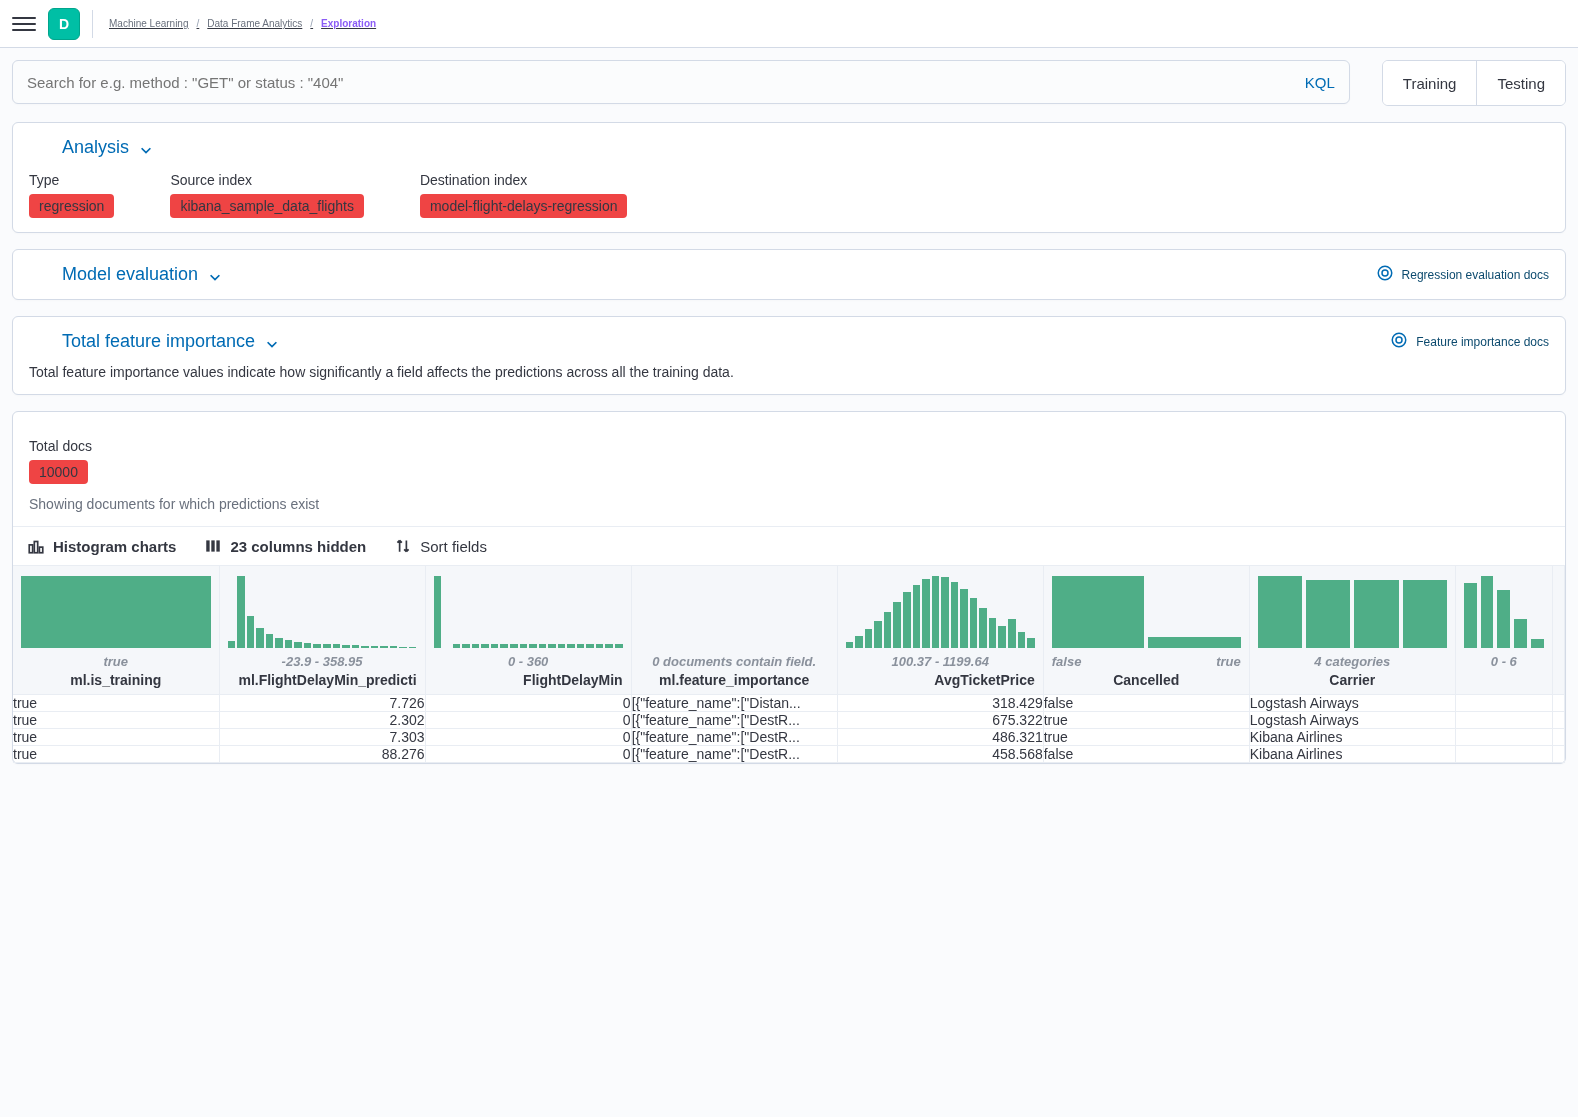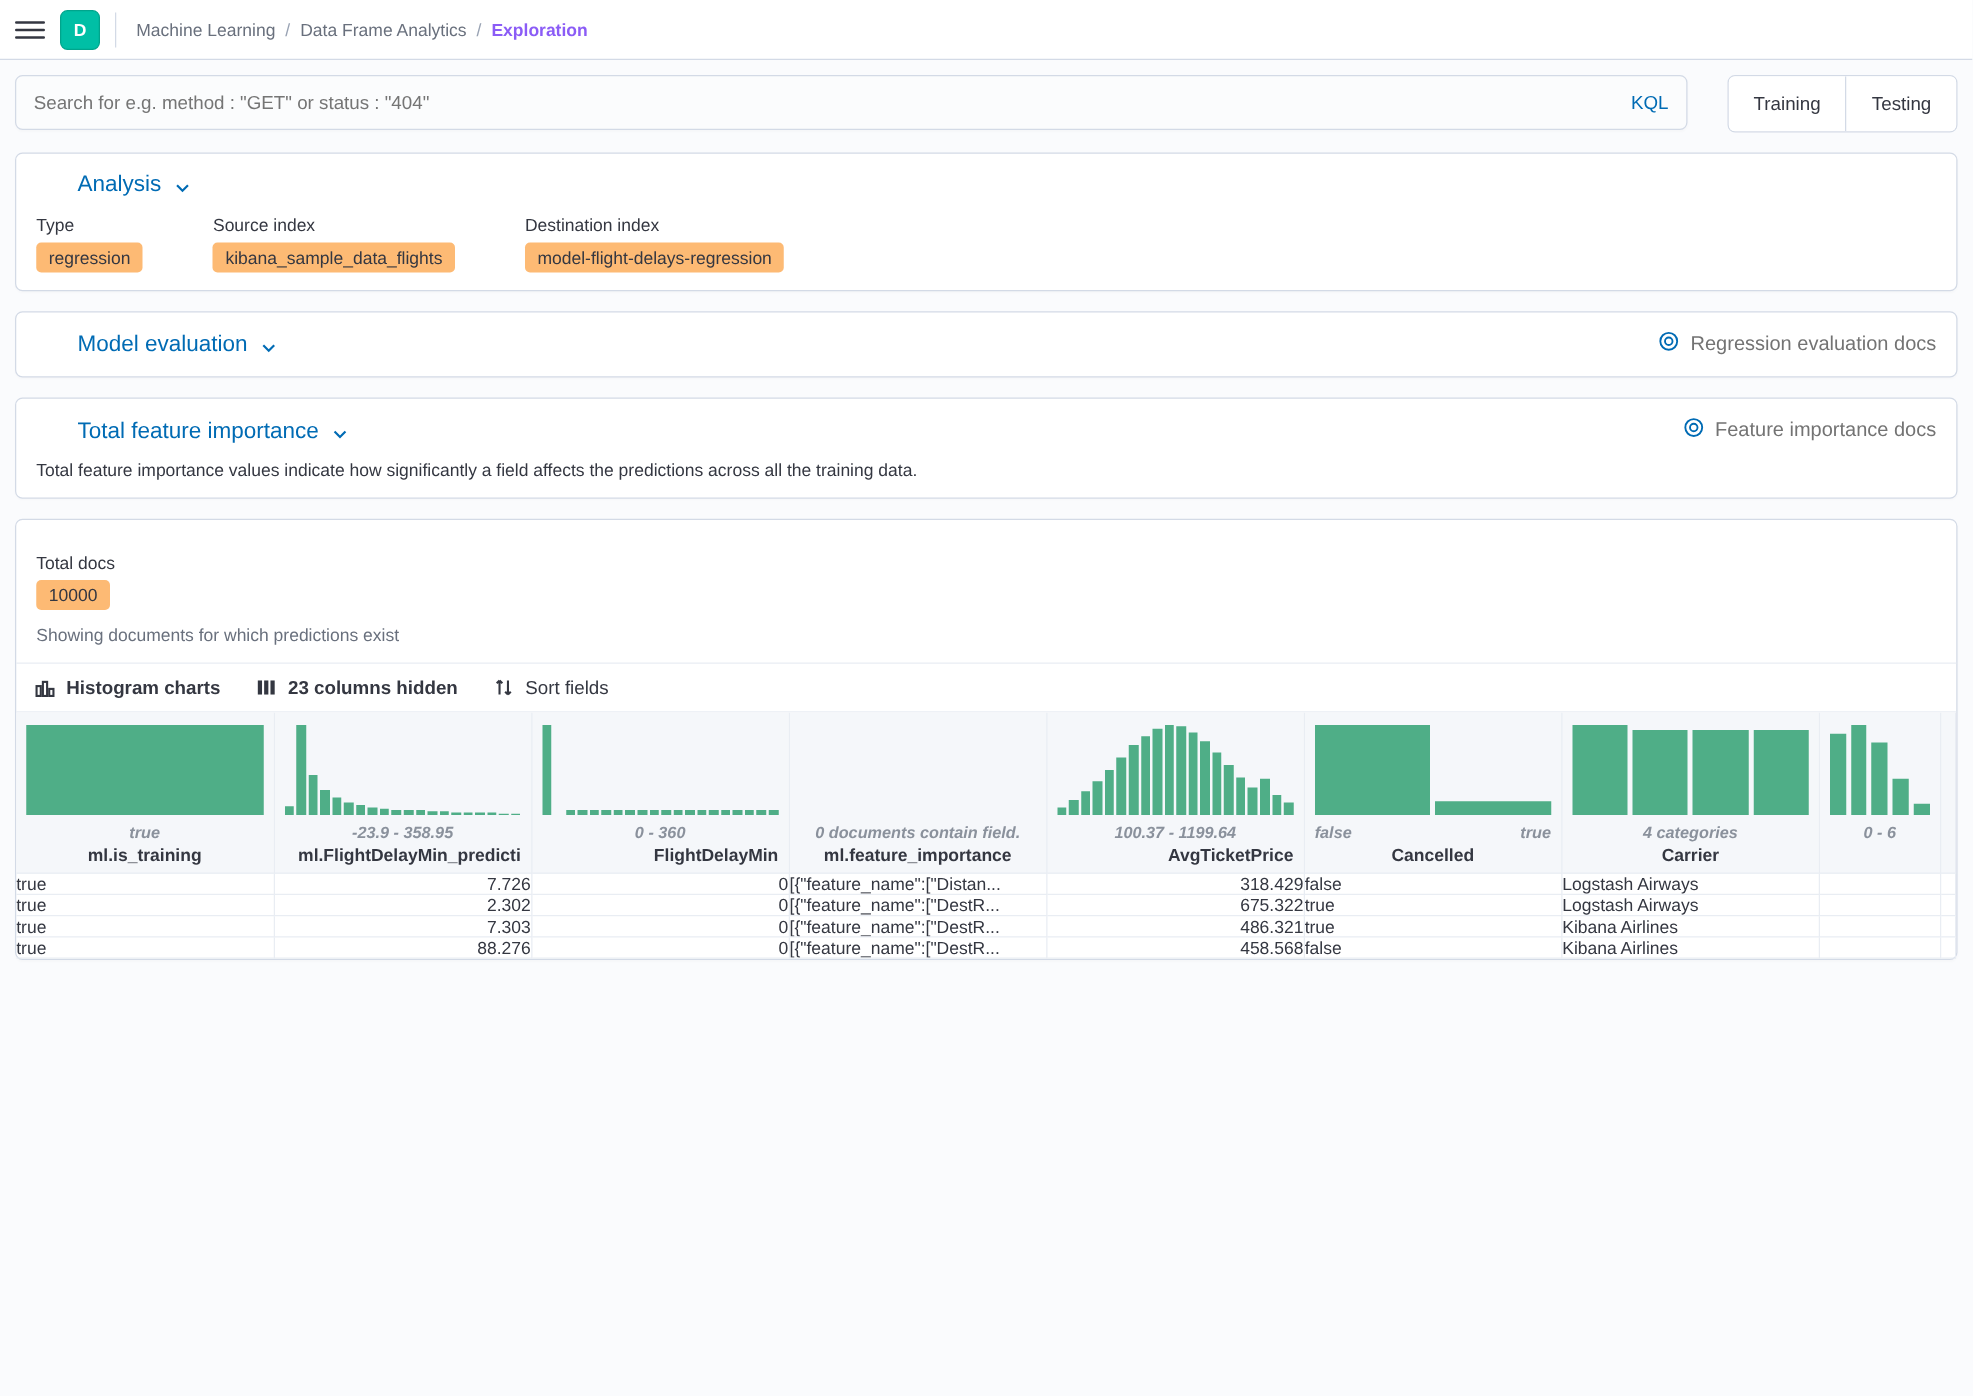--- a/index.html
+++ b/index.html
@@ -3,47 +3,47 @@
 <meta charset="utf-8">
 <style>
 * { box-sizing: border-box; margin: 0; padding: 0; }
 body { font-family: -apple-system, BlinkMacSystemFont, "Segoe UI", Helvetica, Arial, sans-serif; font-size: 14px; color: #343741; background: #fafbfd; }
 
 .header-bar { display: flex; align-items: center; height: 48px; padding: 0 12px; border-bottom: 1px solid #d3dae6; background: #fff; }
 .hamburger { width: 24px; height: 24px; cursor: pointer; display:flex; flex-direction:column; justify-content:center; gap:4px; margin-right:12px;}
 .hamburger span { display:block; height:2px; background:#343741; border-radius:1px;}
 .brand-badge { width: 32px; height: 32px; background: #00bfa5; border-radius: 6px; display:flex; align-items:center; justify-content:center; color:#fff; font-weight:700; margin-right:12px; border:1px solid #00a58c;}
 .vert-sep { width:1px; height:28px; background:#d3dae6; margin-right:16px;}
-.breadcrumbs { display:flex; align-items:center; gap:8px; font-size:14px; }
+.breadcrumbs { display:flex; align-items:center; gap:8px; font-size:10px;text-decoration:underline; }
 .breadcrumbs .crumb { color:#69707d; }
 .breadcrumbs .crumb.active { color:#8b5cf6; font-weight:600; }
 .breadcrumbs .sep { color:#98a2b3; }
 
 .page { padding: 12px; }
 
 .search-row { display:flex; align-items:flex-start; gap:32px; margin-bottom:16px; }
 .search-box { flex:1; display:flex; align-items:center; border:1px solid #d3dae6; border-radius:6px; background:#fbfcfd; padding:0 14px; height:44px; box-shadow: 0 1px 2px rgba(0,0,0,0.02);}
 .search-box input { flex:1; border:none; background:transparent; font-size:15px; color:#69707d; outline:none;}
 .search-box .kql { color:#006bb4; font-weight:500; font-size:15px; }
 .btn-group { display:flex; border:1px solid #d3dae6; border-radius:6px; overflow:hidden; background:#fff;}
 .btn-group button { padding: 0 20px; height:44px; border:none; background:#fff; font-size:15px; cursor:pointer; color:#343741;}
 .btn-group button + button { border-left:1px solid #d3dae6; }
 
 .panel { border:1px solid #d3dae6; border-radius:6px; background:#fff; margin-bottom:16px; padding:14px 16px; box-shadow: 0 1px 2px rgba(0,0,0,0.02);}
 .panel-header { display:flex; justify-content:space-between; align-items:center;margin-left:33px; }
 .panel-title { display:flex; align-items:center; gap:10px; color:#006bb4; font-size:18px; font-weight:500; cursor:pointer;}
 .panel-title .chev { width:14px; height:14px; }
 .chev svg { width:14px; height:14px; }
-.panel-link { display:flex; align-items:center; gap:8px; color:#737373; font-size:16px; cursor:pointer;}
+.panel-link { display:flex; align-items:center; gap:8px; color:#0c4a6e; font-size:12px; cursor:pointer;}
 .panel-link svg { width:18px; height:18px; }
 
 .kv-row { display:flex; gap:56px; margin-top:14px; }
 .kv { }
 .kv .k { font-size:14px; color:#343741; margin-bottom:6px;}
-.kv .v { display:inline-block; background:#fdba74; padding:4px 10px; border-radius:4px; font-size:14px; color:#343741;}
+.kv .v { display:inline-block; background:#ef4444; padding:4px 10px; border-radius:4px; font-size:14px; color:#343741;}
 
 .panel-sub { font-size:14px; color:#343741; margin-top:12px; }
 
 .results-toolbar { display:flex; align-items:center; gap:28px; padding:10px 14px; border-top:1px solid #e9edf3; margin: 14px -16px 0 -16px;}
 .tool-item { display:flex; align-items:center; gap:8px; font-size:15px; font-weight:600; cursor:pointer;}
 .tool-item.sort { font-weight:400; color:#343741;}
 .tool-icon { width:18px; height:18px; display:inline-flex; align-items:center; justify-content:center;}
 
 .grid-wrap { margin: 0 -16px -14px -16px; overflow-x:auto; border-top:1px solid #e9edf3;}
 table.grid { border-collapse:collapse; width:100%; table-layout:fixed; min-width:1280px;}

